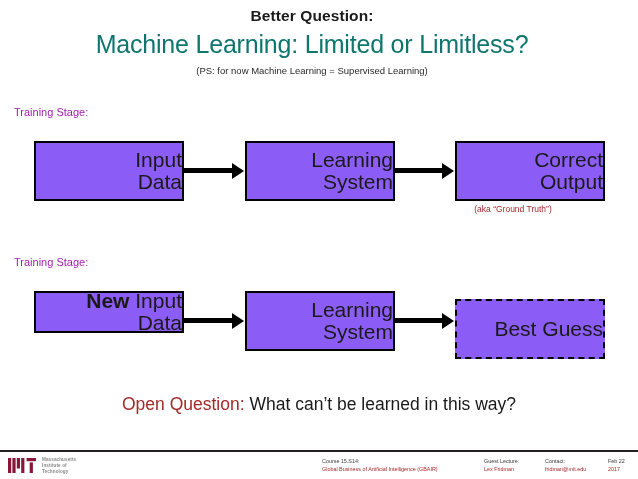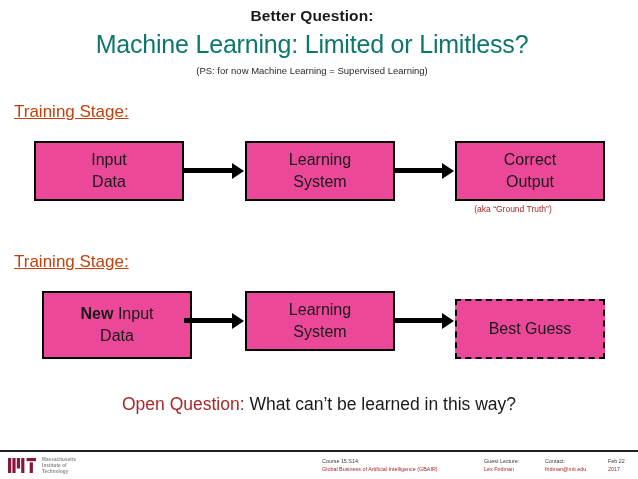--- a/index.html
+++ b/index.html
@@ -44,57 +44,56 @@
     font-size: 9.5px;
     font-weight: normal;
     color: #2a2a2a;
     line-height: 13px;
     margin-top: 4px;
   }
 
   
   .stage-label {
     position: absolute;
-    font-size: 17px;
-    color: #c2410c;
+    font-size: 11px;
+    color: #a21caf;
     line-height: 22px;
     white-space: nowrap;
-    text-decoration: underline;
   }
   #stage-label-1 { left: 14px; top: 101px; }
   #stage-label-2 { left: 14px; top: 251px; }
 
   
   .flow-box {
     position: absolute;
     box-sizing: border-box;
     border: 2px solid #000000;
-    background: #ec4899;
+    background: #8b5cf6;
     display: flex;
     flex-direction: column;
-    align-items: center;
+    align-items: flex-end;
     justify-content: center;
-    font-size: 16px;
+    font-size: 21px;
     line-height: 22px;
     color: #1a1a1a;
     text-align: center;
   }
   .flow-box.dashed {
     border: 2px dashed #000000;
   }
   .flow-box .line { display: block; white-space: nowrap; }
   .flow-box .bold { font-weight: bold; }
 
   
   #box-input-data      { left: 34px;  top: 141px; width: 150px; height: 60px; }
   #box-learning-1      { left: 245px; top: 141px; width: 150px; height: 60px; }
   #box-correct-output  { left: 455px; top: 141px; width: 150px; height: 60px; }
 
   
-  #box-new-input-data  { left: 34px;  top: 291px; width: 150px; height: 68px; margin-left: 8px; }
+  #box-new-input-data  { left: 34px;  top: 291px; width: 150px; height: 42px; }
   #box-learning-2      { left: 245px; top: 291px; width: 150px; height: 60px; }
   #box-best-guess      { left: 455px; top: 299px; width: 150px; height: 60px; }
 
   
   .arrow {
     position: absolute;
     height: 5px;
     background: #000000;
   }
   .arrow::after {

